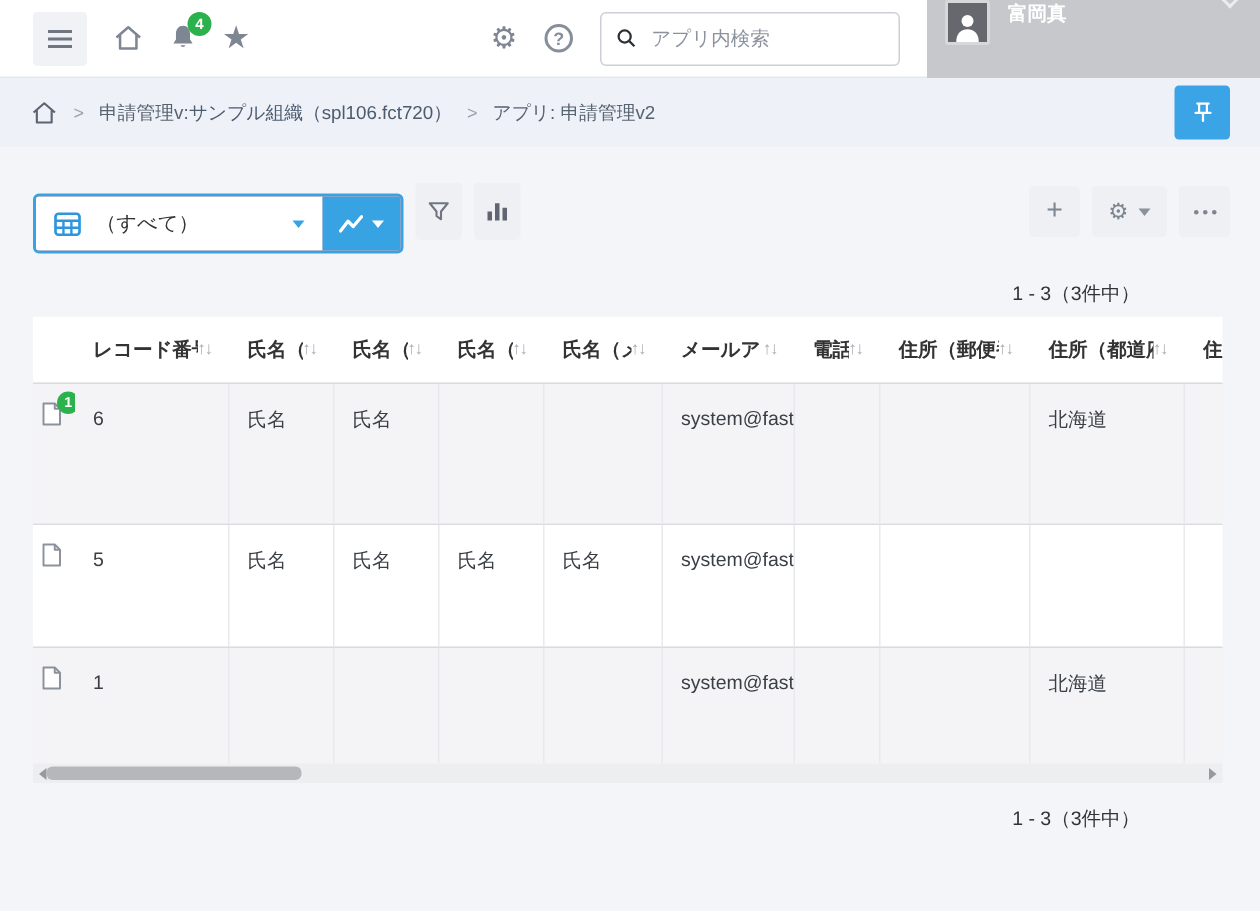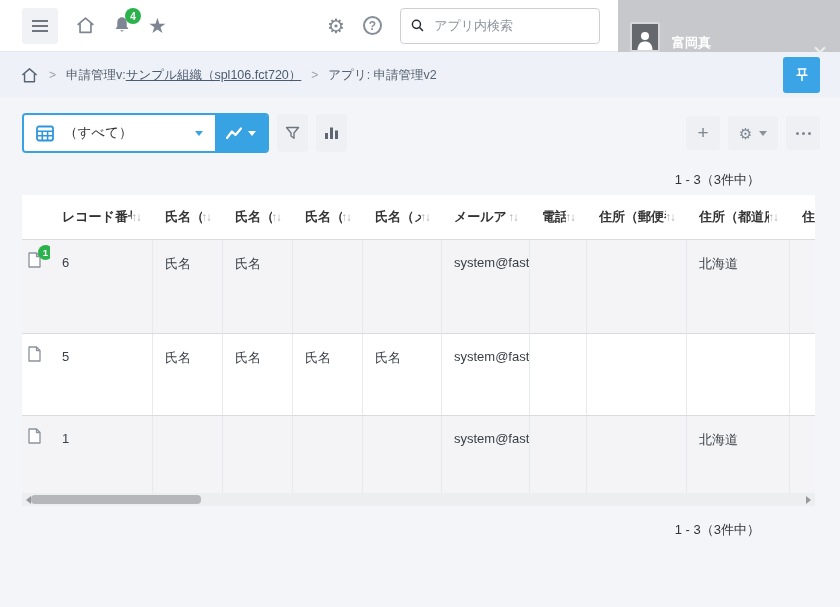--- a/index.html
+++ b/index.html
@@ -30,39 +30,39 @@
   .gear-glyph { font-size:20px; color:#7d8692; line-height:1; }
   .help-circle { width:19px; height:19px; border:2px solid #858e99; border-radius:50%;
     color:#858e99; font-size:12px; font-weight:bold; display:flex; align-items:center; justify-content:center; }
   .nav-right > .icon-btn { margin-right:18px; }
   .searchbox { width:200px; height:36px; border:1px solid #ccd0d6; border-radius:4px;
     background:#fff; display:flex; align-items:center; padding:0 10px; margin-right:18px; }
   .searchbox input { border:none; outline:none; width:100%; font-size:13px;
     font-family:"Liberation Sans", sans-serif; color:#0f766e; background:transparent; margin-left:8px; }
   .searchbox input::placeholder { color:#8b939e; }
   .usermenu { width:222px; height:52px; background:#c6c8cb; display:flex;
-    align-items:flex-end; padding:0 16px 0 12px; cursor:pointer; }
+    align-items:flex-start; padding:0 16px 0 12px; cursor:pointer; }
   .avatar { width:30px; height:30px; background:#65696e; border:2px solid #d6d8da;
     border-radius:2px; display:flex; align-items:flex-end; justify-content:center; overflow:hidden; }
   .username { color:#fff; font-size:13px; font-weight:bold; margin-left:12px; }
   .chev { width:8px; height:8px; border-right:2px solid #eceded; border-bottom:2px solid #eceded;
     transform:rotate(45deg); margin-left:auto; margin-top:-4px; }
 
   
   .breadbar { height:46px; background:#eef1f8; display:flex; align-items:center; padding:0 20px; }
   .crumb-sep { color:#9aa2ac; font-size:12px; margin:0 10px; }
   .crumb { font-size:12.5px; color:#57636f; text-decoration:none; }
-  .crumb u, .crumb-link { color:#4c5b6e; text-decoration:underline; }
+  .crumb u, .crumb-link { color:#4c5b6e; }
   .pin-btn { margin-left:auto; width:37px; height:36px; background:#3aa4e6; border:none;
     border-radius:3px; cursor:pointer; display:flex; align-items:center; justify-content:center; }
 
   
   .toolbar { margin:15px 20px 0 22px; display:flex; align-items:center; }
   .view-group { display:flex; height:40px; border:2px solid #38a3e3; border-radius:4px;
-    overflow:hidden; background:#fca5a5; }
+    overflow:hidden; background:#fca5a5;margin-top:16px; }
   .view-select { width:191px; display:flex; align-items:center; padding:0 12px; cursor:pointer; background:#fff; }
   .view-label { font-size:13.5px; color:#333; flex:1; margin-left:10px; white-space:nowrap; overflow:hidden; }
   .tri-down { width:0; height:0; border-left:4px solid transparent; border-right:4px solid transparent;
     border-top:5px solid #38a3e3; }
   .chart-toggle { width:52px; background:#38a3e3; border:none; cursor:pointer;
     display:flex; align-items:center; justify-content:center; gap:6px; }
   .chart-toggle .tri-down { border-top-color:#fff; }
   .sqbtn { height:38px; background:#eef0f3; border:none; border-radius:3px; cursor:pointer;
     display:flex; align-items:center; justify-content:center; }
   .filter-btn, .graph-btn { width:31px; margin-left:8px; }

